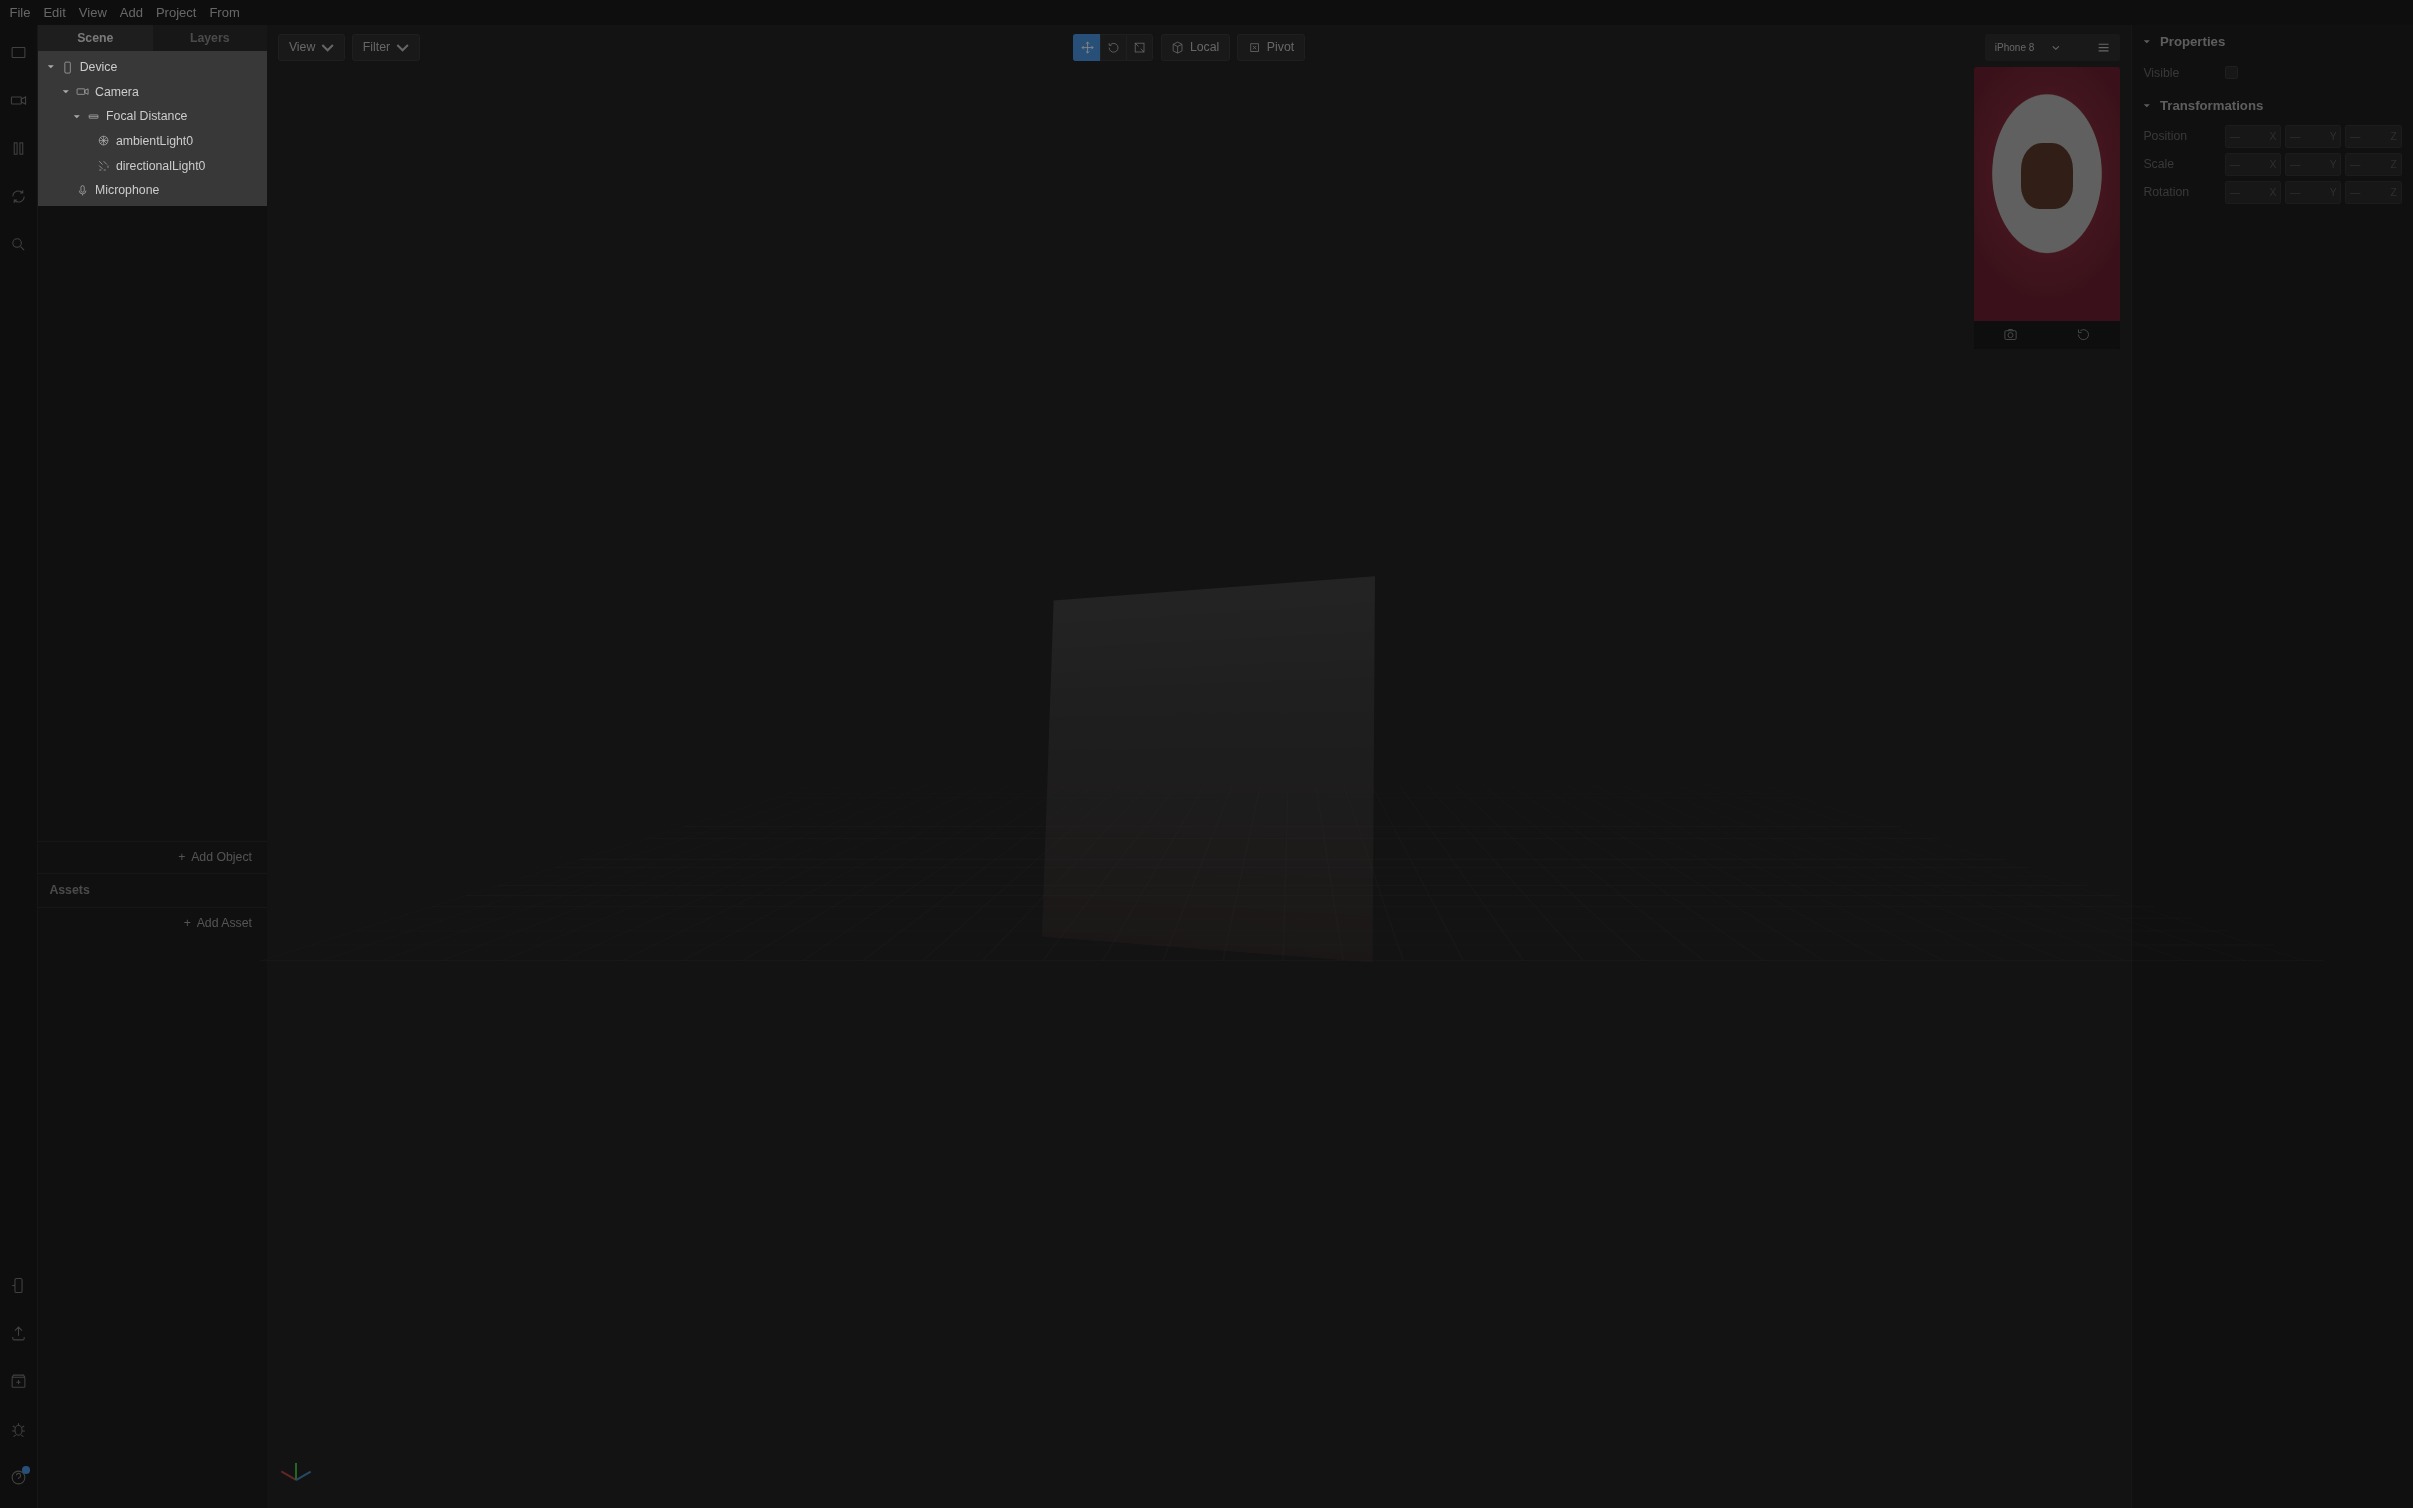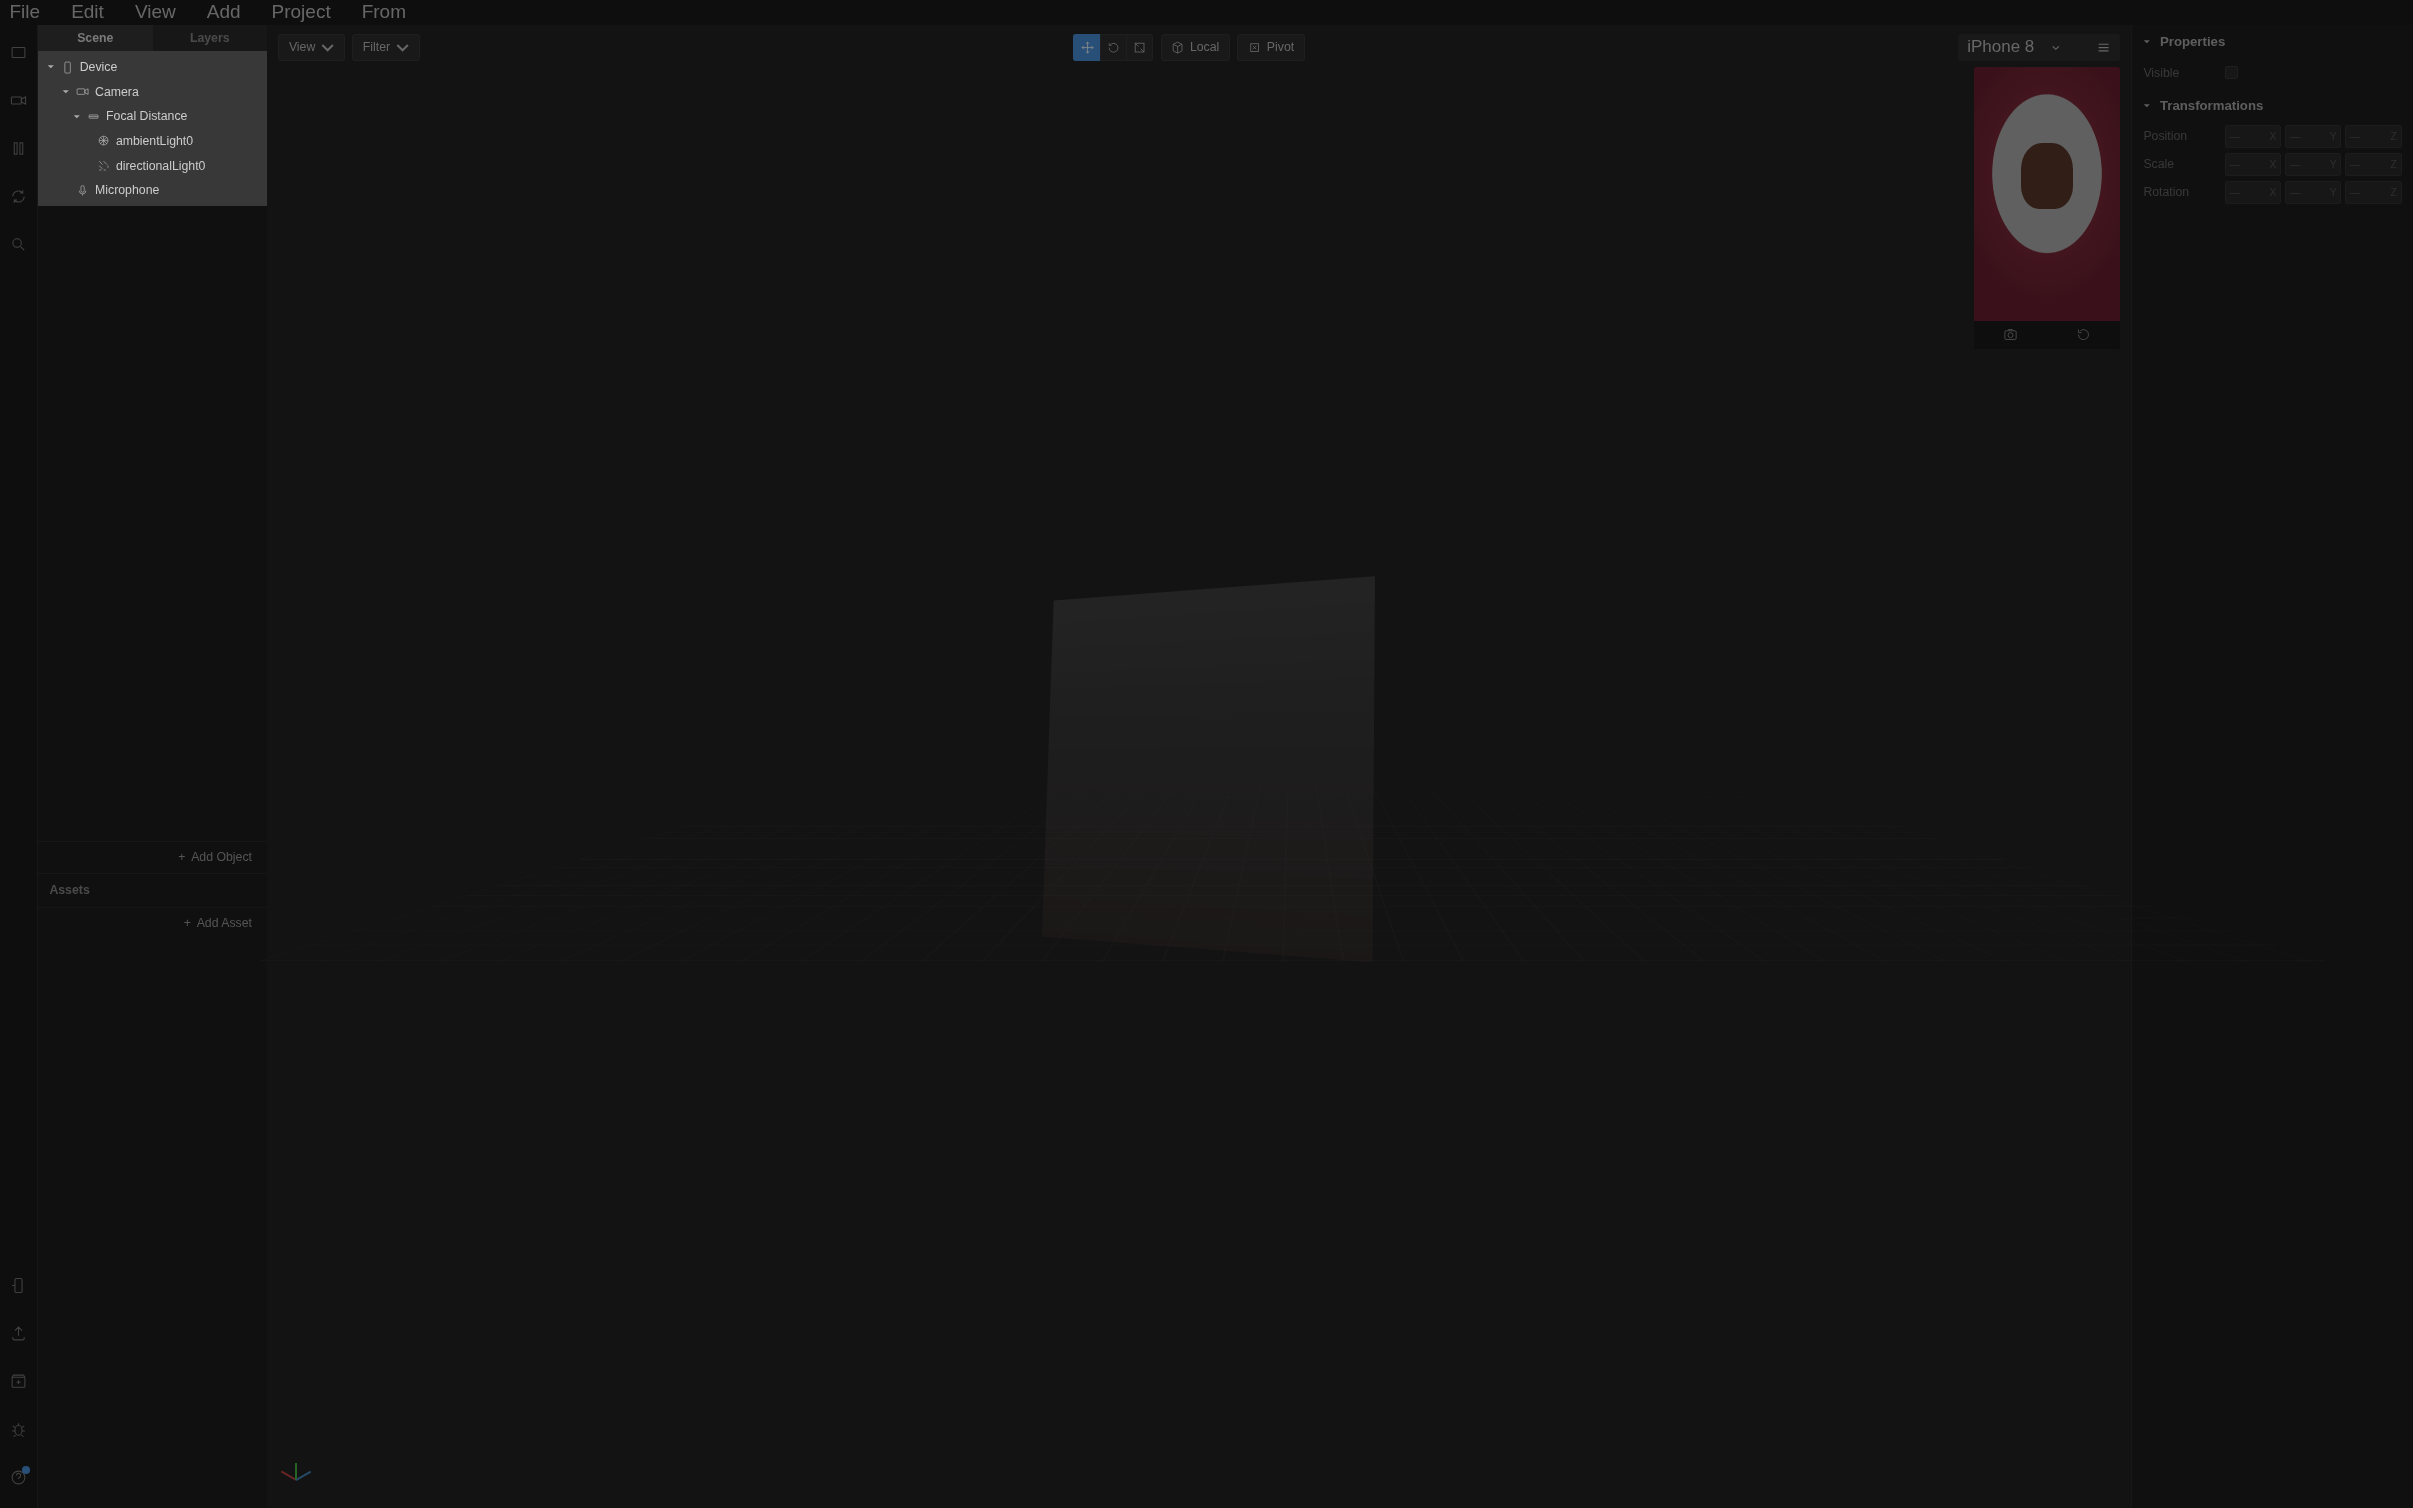--- a/index.html
+++ b/index.html
@@ -1,20 +1,20 @@
 <!DOCTYPE html>
 <html style="font-size:15px"><head>
 <meta charset="utf-8">
 <style>
 * { margin: 0; padding: 0; box-sizing: border-box; font-family: -apple-system, BlinkMacSystemFont, "Segoe UI", sans-serif; }
 body { background: #1a1a1a; color: #999; font-size: 12.3px; overflow: hidden; width: 2413px; height: 1508px; position: relative; }
 .dimmer { position: absolute; inset: 0; background: rgba(0,0,0,0.45); pointer-events: none; z-index: 100; }
 
 
-.menubar { height: 24.6px; display: flex; align-items: center; padding: 0 9.5px; gap: 31px; color: #bbb; font-size: 19px; }
+.menubar { height: 24.6px; display: flex; align-items: center; padding: 0 9.5px; gap: 13px; color: #bbb; font-size: 13px; }
 .menubar span { cursor: pointer; }
 
 
 .main { display: flex; height: calc(100% - 24.6px); }
 
 
 .rail { width: 38px; background: #1a1a1a; display: flex; flex-direction: column; align-items: center; padding-top: 19px; gap: 28px; border-right: 0.9px solid #2a2a2a; }
 .rail-bottom { margin-top: auto; display: flex; flex-direction: column; align-items: center; gap: 28px; padding-bottom: 19px; }
 .rail svg { width: 17px; height: 17px; fill: none; stroke: #777; stroke-width: 1.5; }
 .rail-item { cursor: pointer; position: relative; }
@@ -64,21 +64,21 @@
 .axis .x { background: #b44; transform: rotate(-60deg); transform-origin: bottom; }
 .axis .y { background: #4b4; }
 .axis .z { background: #48b; transform: rotate(60deg); transform-origin: bottom; }
 
 
 .preview { position: absolute; top: 42px; right: 11.4px; width: 146px; background: #000; border-radius: 1.9px; overflow: hidden; z-index: 50; }
 .preview-img { width: 100%; height: 254px; background: radial-gradient(ellipse 60% 50% at 50% 42%, #6b4a3a 0%, #4a3228 18%, #b0b0b0 19%, #b0b0b0 62%, #7a2838 63%, #6a2030 100%); position: relative; }
 .preview-head { position: absolute; top: 30%; left: 50%; transform: translateX(-50%); width: 52px; height: 66px; background: #5a3a2a; border-radius: 40% 40% 35% 35%; }
 .preview-bar { height: 28px; display: flex; align-items: center; justify-content: space-around; background: #1a1a1a; }
 .preview-bar svg { width: 15px; height: 15px; fill: none; stroke: #888; stroke-width: 1.5; }
-.device-sel { position: absolute; top: 9.5px; right: 11.4px; height: 26.5px; display: flex; align-items: center; gap: 18px; padding: 0 9.5px; background: #2e2e2e; border-radius: 2.8px; color: #bbb; font-size: 17px; }
+.device-sel { position: absolute; top: 9.5px; right: 11.4px; height: 26.5px; display: flex; align-items: center; gap: 18px; padding: 0 9.5px; background: #2e2e2e; border-radius: 2.8px; color: #bbb; font-size: 10px; }
 .device-sel .menu-icon { margin-left: 19px; }
 
 
 .right-panel { width: 282px; background: #1e1e1e; padding: 9.5px 11.4px; border-left: 0.9px solid #2a2a2a; }
 .prop-section { margin-bottom: 11.4px; }
 .prop-header { display: flex; align-items: center; gap: 9px; font-weight: 600; color: #aaa; font-size: 13.2px; margin-bottom: 9.5px; cursor: pointer; }
 .prop-row { display: flex; align-items: center; height: 28px; gap: 7.6px; color: #666; }
 .prop-label { width: 74px; font-size: 12.3px; }
 .prop-check { width: 13.2px; height: 13.2px; background: #2a2a2a; border: 0.9px solid #3a3a3a; border-radius: 1.9px; }
 .vec-inputs { display: flex; gap: 3.8px; flex: 1; }

